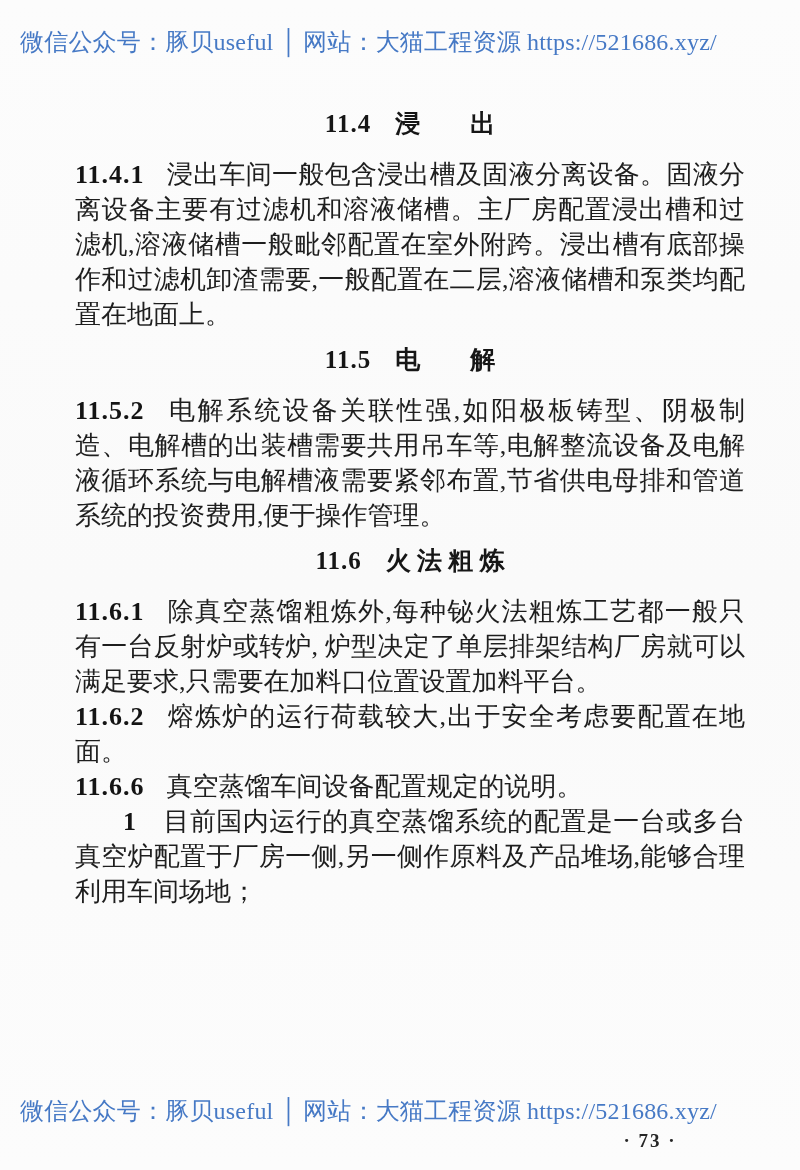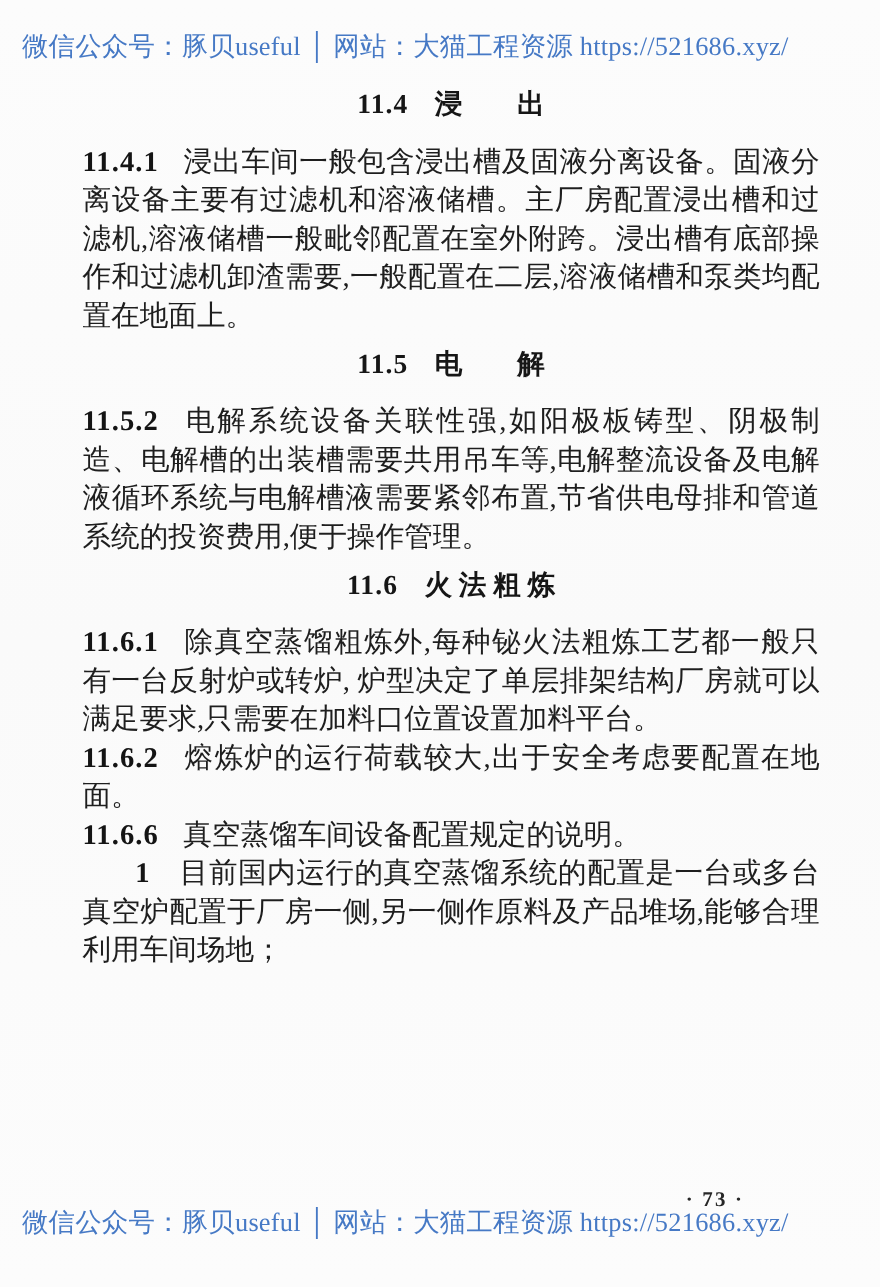--- a/index.html
+++ b/index.html
@@ -21,31 +21,31 @@
     font-size:24px;
     white-space:nowrap;
     letter-spacing:0.2px;
     z-index:1;
     font-family:Liberation Serif, serif;
   }
   .watermark-top { top:26px; }
   .watermark-bottom { top:1095px; }
   
   .pageno {
-    position:absolute; top:1080px; left:612px; width:76px;
+    position:absolute; top:1130px; left:612px; width:76px;
     text-align:center;
     font-size:19px; font-weight:bold;
     color:#272727;
     letter-spacing:2px;
     z-index:2;
   }
   
   .content {
     position:relative;
-    padding:78px 55px 0 75px;
+    padding:106px 55px 0 75px;
     z-index:0;
   }
   h2.sec-heading {
     margin:10px 0 16px 0;
     text-align:center;
     font-size:25px;
     font-weight:bold;
     color:#161616;
     line-height:35px;
   }

